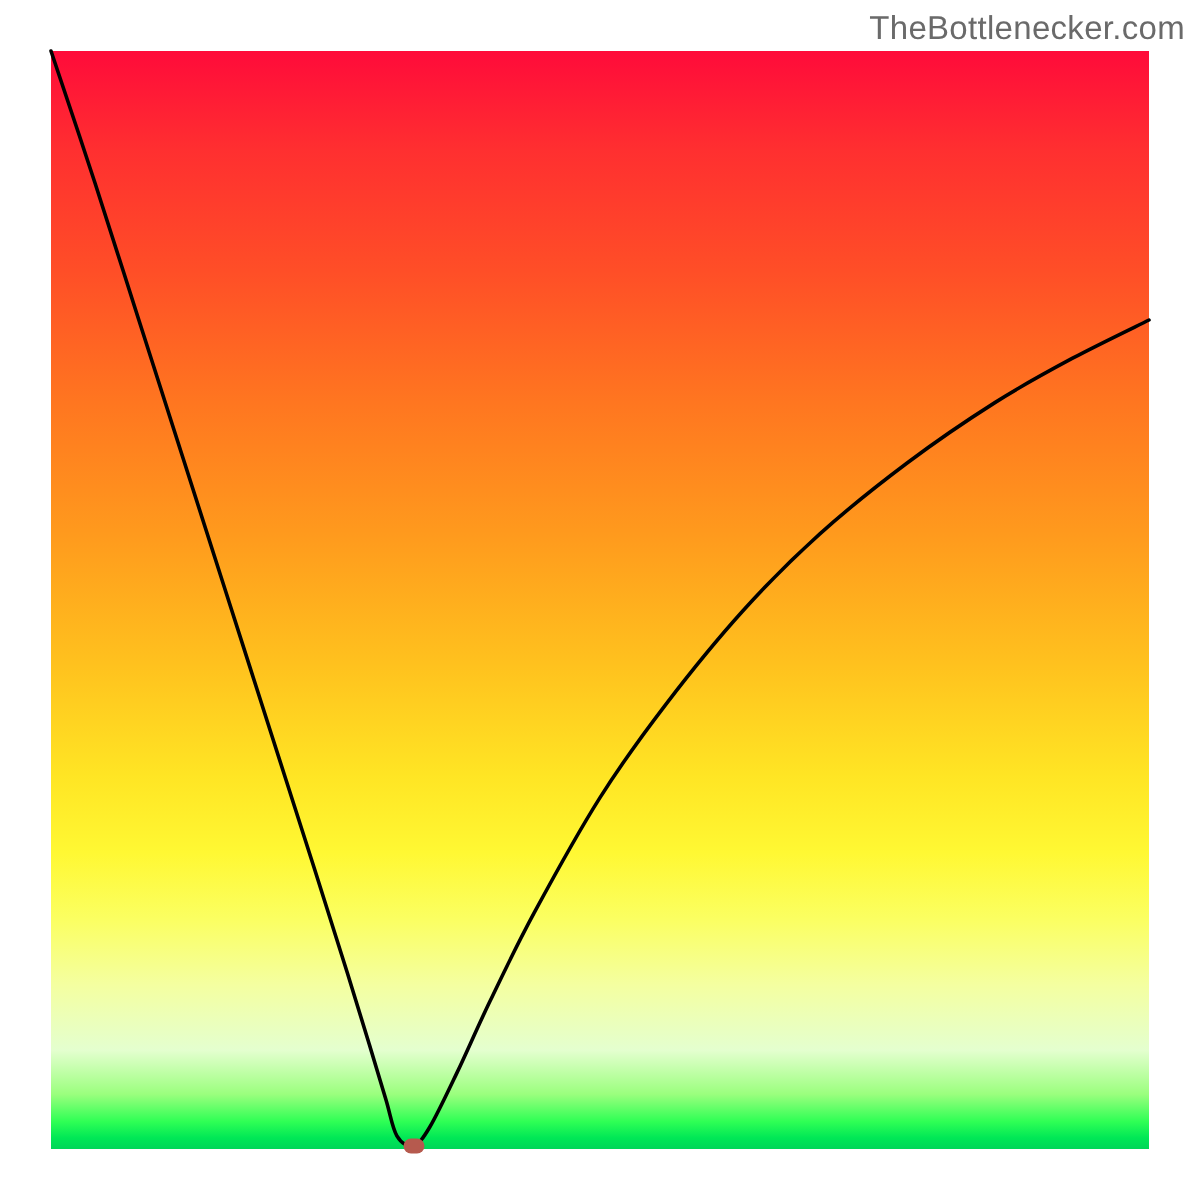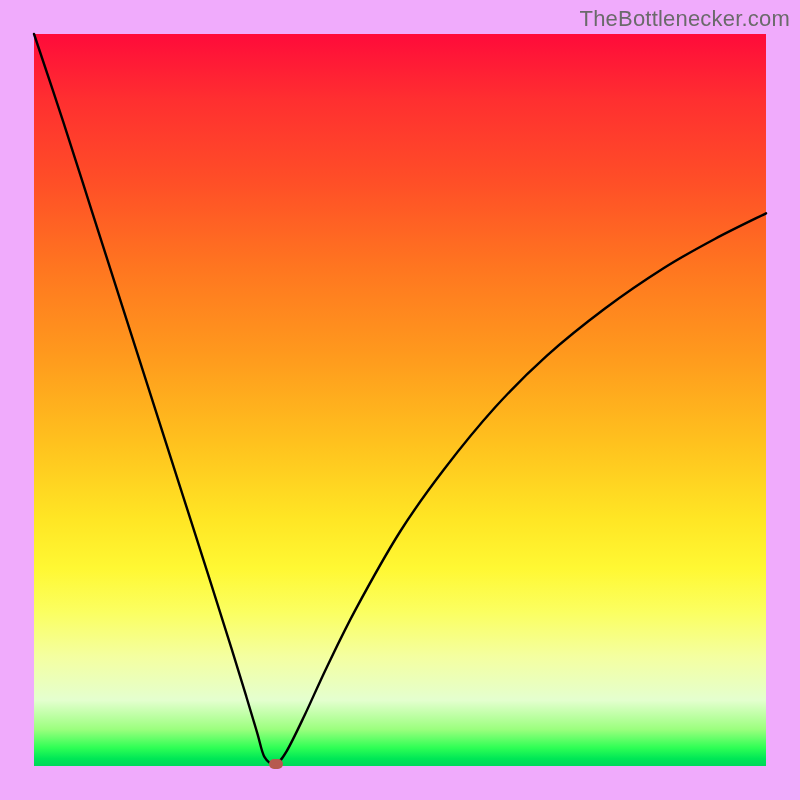--- a/index.html
+++ b/index.html
@@ -8,21 +8,21 @@
     width: 800px;
     height: 800px;
     background: #000;
     overflow: hidden;
     font-family: Arial, Helvetica, sans-serif;
   }
   .frame {
     position: relative;
     width: 800px;
     height: 800px;
-    background: #f0abfc;
+    background: #ffffff;
   }
   .plot-area {
     position: absolute;
     left: 34px;
     top: 34px;
     width: 732px;
     height: 732px;
     
     background: linear-gradient(
       to bottom,

